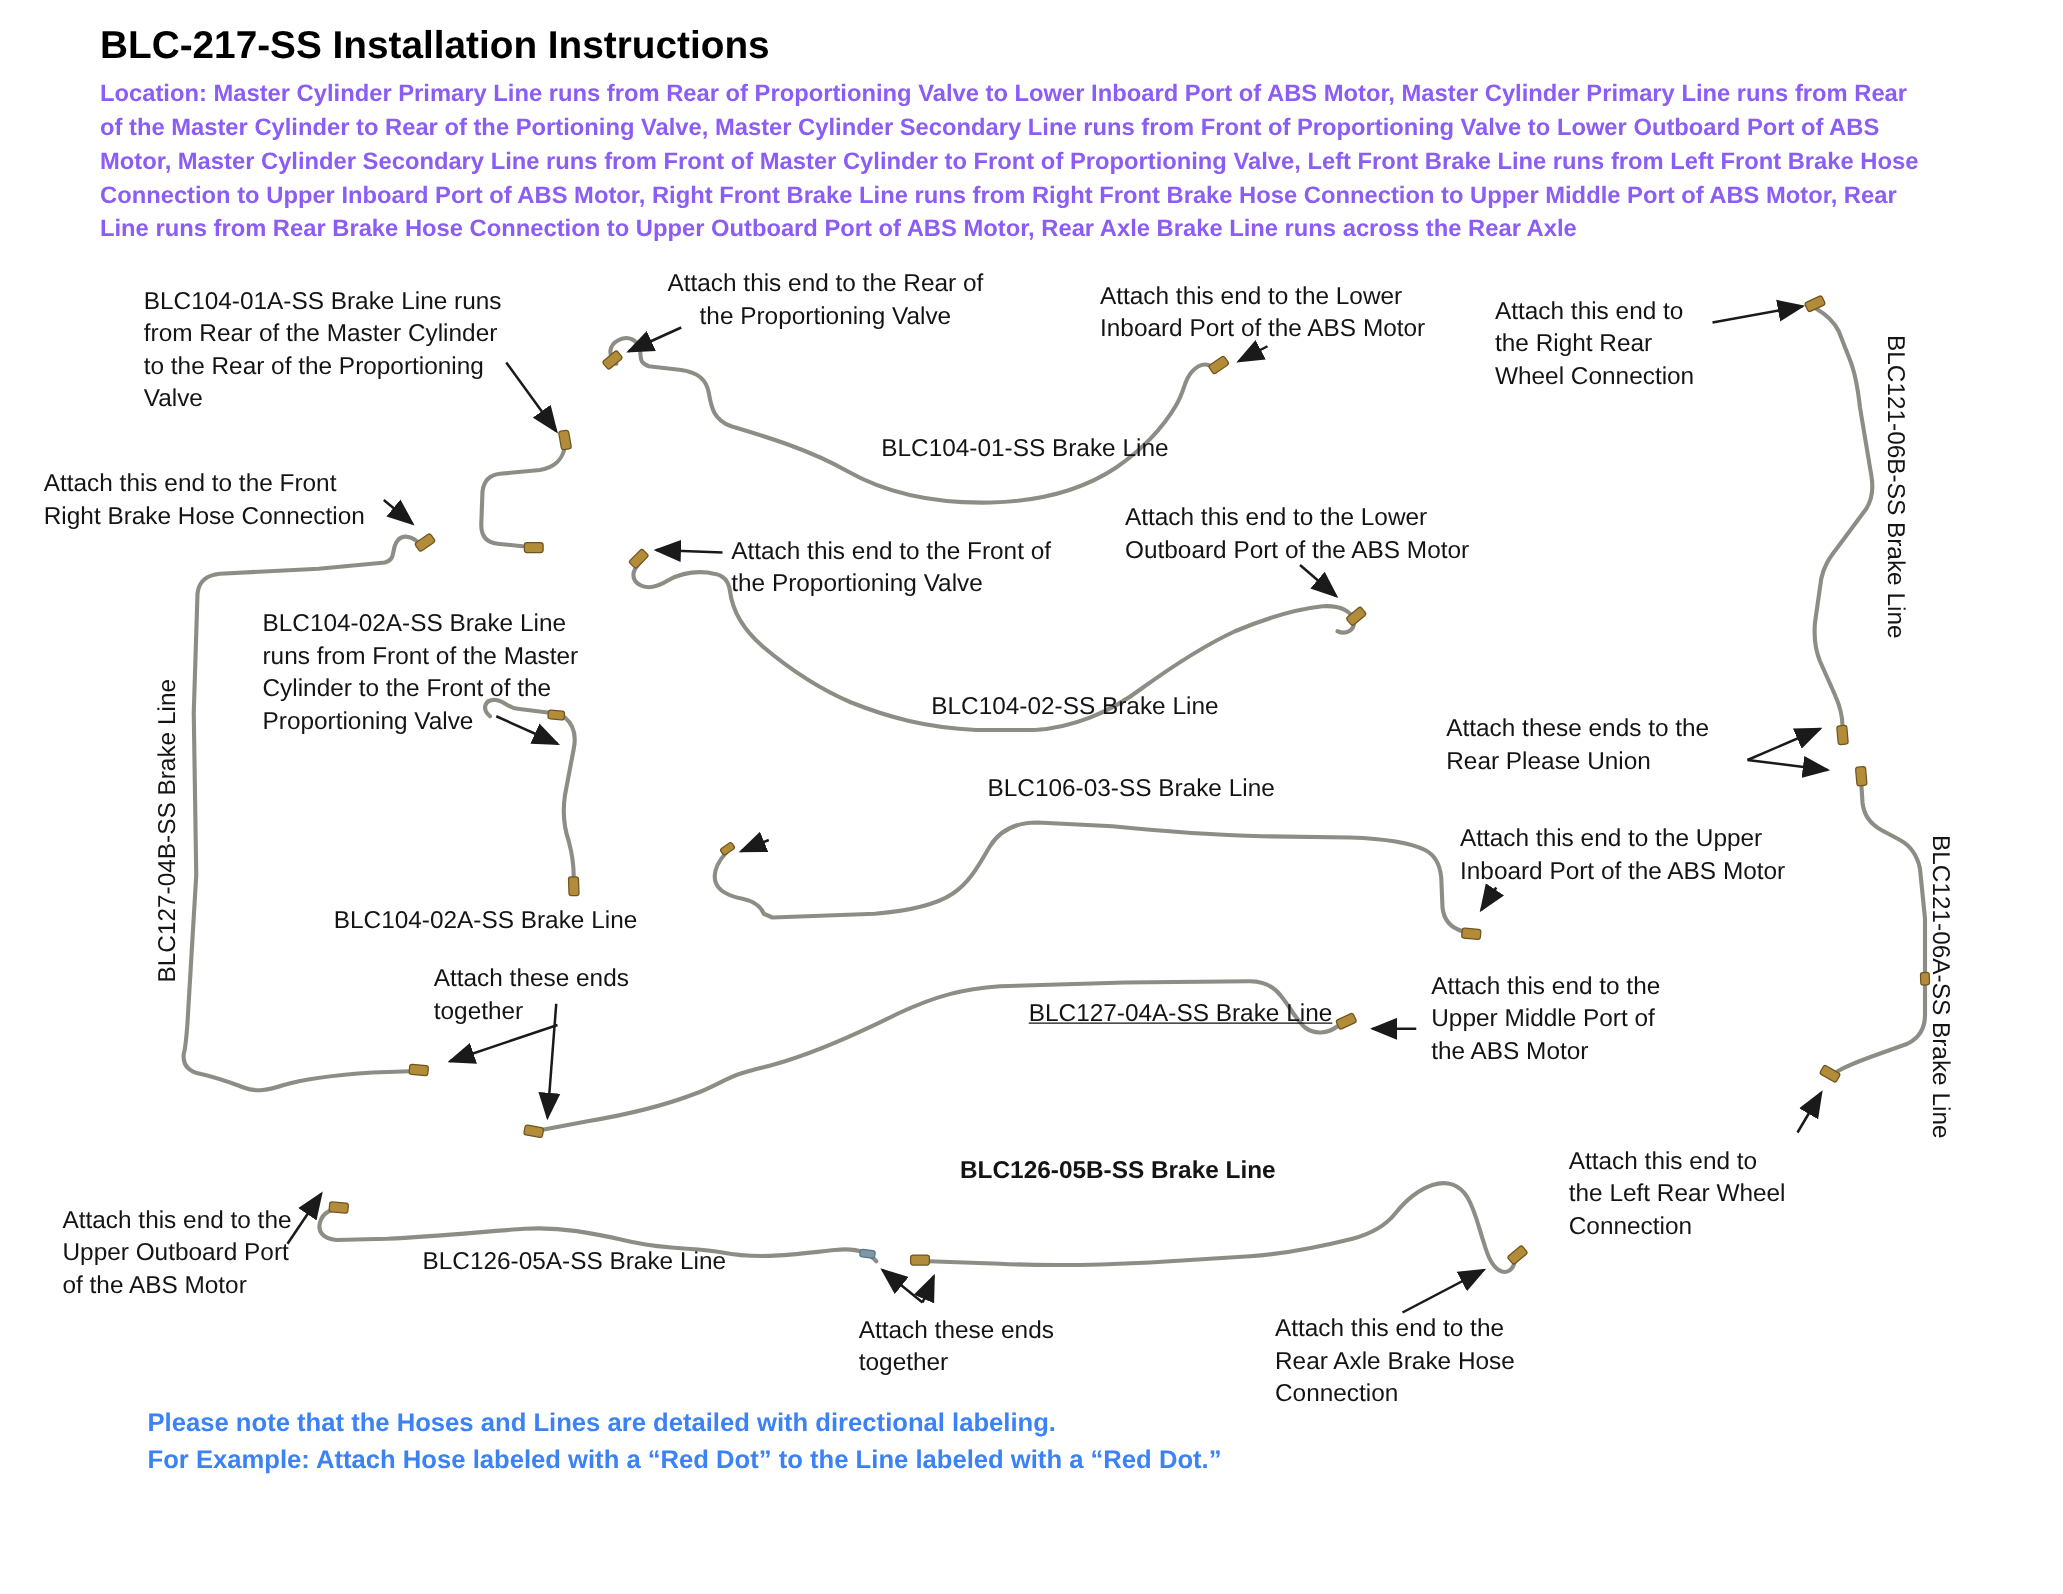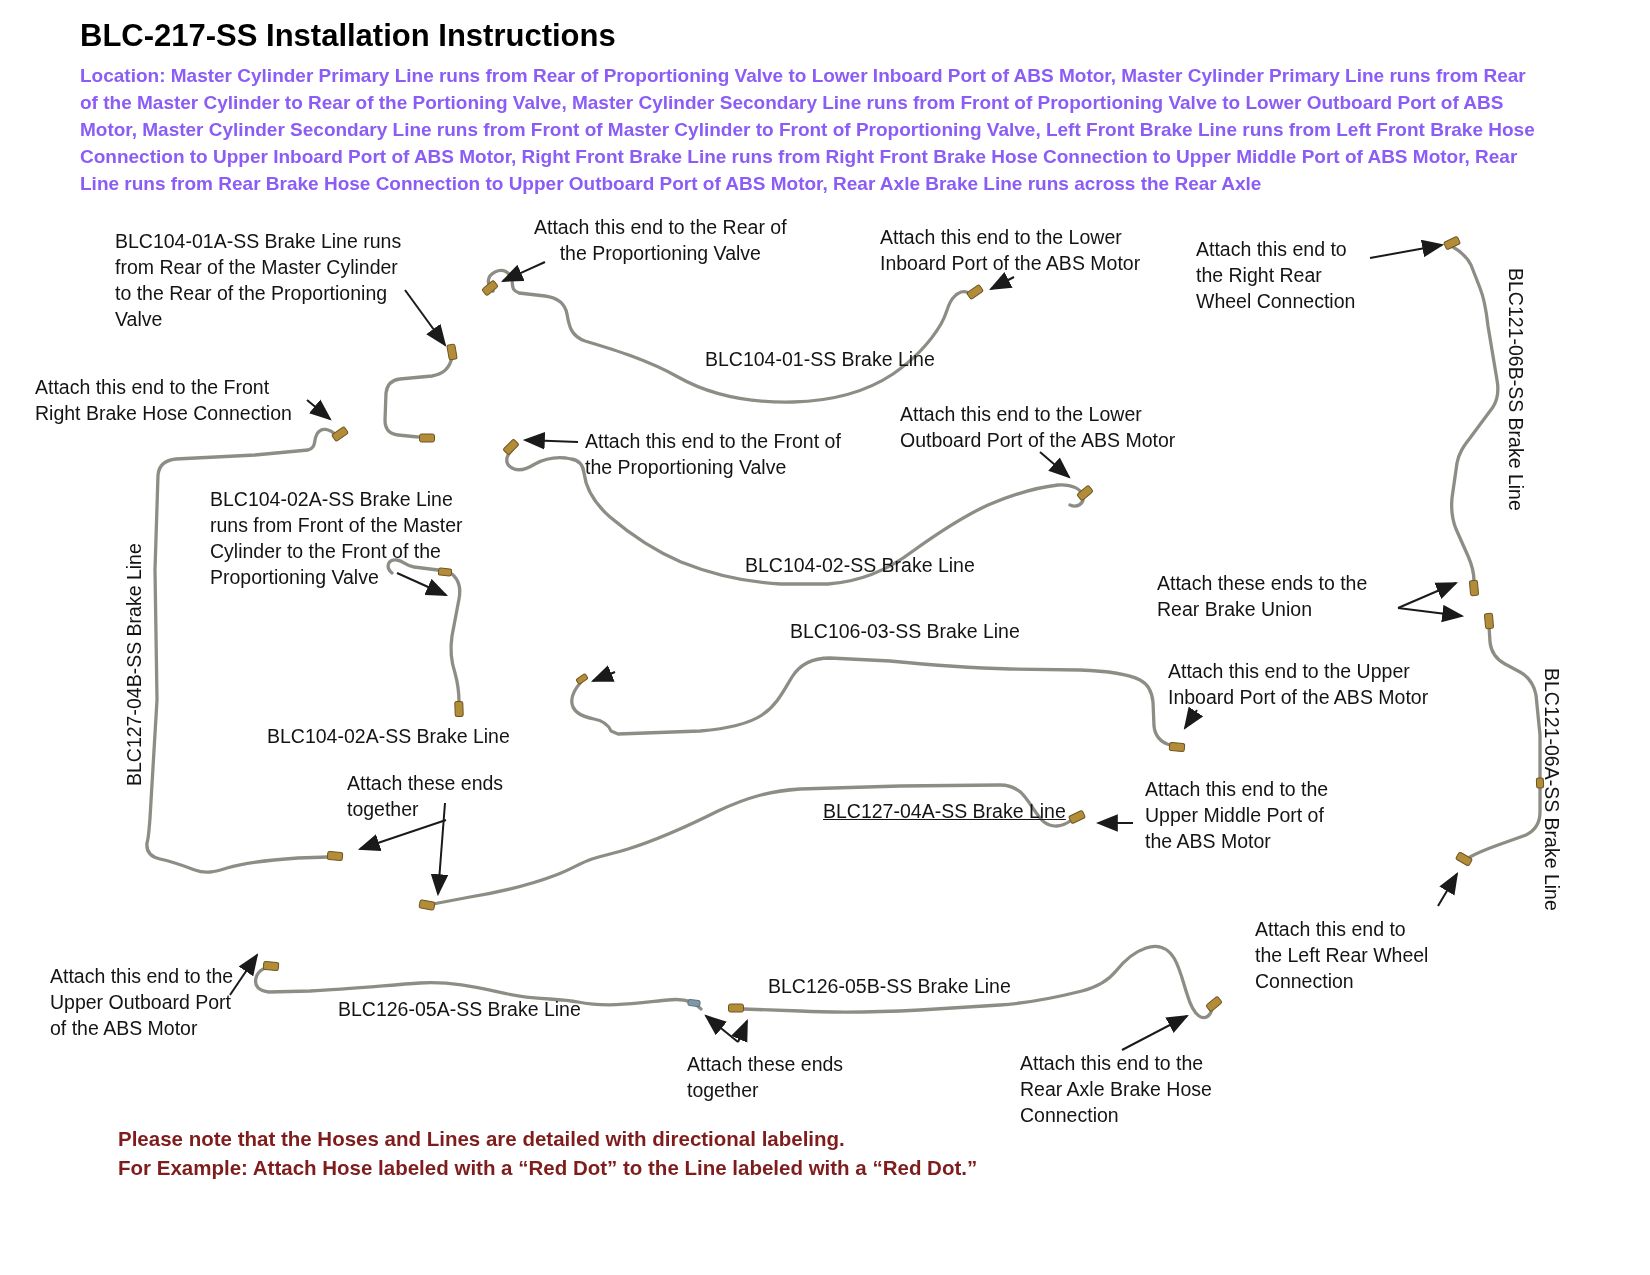--- a/index.html
+++ b/index.html
@@ -8,33 +8,33 @@
   #diagram-svg{position:absolute;left:0;top:0;}
   #page-title{position:absolute;left:80px;top:18px;font-size:31px;font-weight:bold;color:#000;}
   #location-paragraph{position:absolute;left:80px;top:62px;width:1465px;font-size:19px;
           font-weight:bold;line-height:27px;color:#8b5cf6;}
   .ann{position:absolute;font-size:19.5px;line-height:26px;white-space:pre-line;color:#141414;}
   .vlabel{position:absolute;font-size:19.5px;white-space:nowrap;color:#141414;transform-origin:left top;}
   #vlabel-06b{left:1527px;top:268px;transform:rotate(90deg);}
   #vlabel-06a{left:1563px;top:668px;transform:rotate(90deg);}
   #vlabel-04b{left:123px;top:786px;transform:rotate(-90deg);}
   #note-text{position:absolute;left:118px;top:1124px;font-size:20.5px;font-weight:bold;
-          line-height:29px;white-space:pre-line;color:#7f1d1d;}
+          line-height:29px;white-space:pre-line;color:#3b82f6;}
   
   #ann-1{left:115px;top:228px;}   #ann-2{left:534px;top:214px;text-align:center;}
   #ann-3{left:880px;top:224px;}   #ann-4{left:1196px;top:236px;}
   #ann-6{left:705px;top:346px;}   #ann-7{left:35px;top:374px;}
   #ann-8{left:585px;top:428px;}   #ann-9{left:900px;top:401px;}
   #ann-10{left:210px;top:486px;}  #ann-11{left:745px;top:529px;margin-top:23px;}
   #ann-13{left:1157px;top:570px;} #ann-14{left:535px;top:620px;}
   #ann-15{left:790px;top:618px;}  #ann-16{left:1168px;top:658px;}
   #ann-17{left:267px;top:723px;}  #ann-18{left:347px;top:770px;}
   #ann-19{left:823px;top:798px;text-decoration:underline;}  #ann-20{left:1145px;top:776px;}
   #ann-22{left:1255px;top:916px;} #ann-23{left:50px;top:963px;}
-  #ann-24{left:292px;top:996px;margin-left:46px;}  #ann-25{left:768px;top:973px;}
+  #ann-24{left:292px;top:996px;margin-left:46px;}  #ann-25{left:768px;top:923px;font-weight:bold;}
   #ann-26{left:687px;top:1051px;} #ann-27{left:1020px;top:1050px;}
 </style>
 </head>
 <body>
 
 <div id="canvas">
 
   <svg id="diagram-svg" width="1650" height="1275" viewBox="0 0 1650 1275">
     <defs>
       <marker id="ah" viewBox="0 0 10 8" refX="9" refY="4" markerWidth="11" markerHeight="9" orient="auto-start-reverse">
@@ -126,21 +126,21 @@
   <div class="ann" id="ann-8">Attach this end to the Front of
 the Proportioning Valve</div>
   <div class="ann" id="ann-9">Attach this end to the Lower
 Outboard Port of the ABS Motor</div>
   <div class="ann" id="ann-10">BLC104-02A-SS Brake Line
 runs from Front of the Master
 Cylinder to the Front of the
 Proportioning Valve</div>
   <div class="ann" id="ann-11">BLC104-02-SS Brake Line</div>
   <div class="ann" id="ann-13">Attach these ends to the
-Rear Brake Union</div>
+Rear Please Union</div>
   <div class="ann" id="ann-15">BLC106-03-SS Brake Line</div>
   <div class="ann" id="ann-16">Attach this end to the Upper
 Inboard Port of the ABS Motor</div>
   <div class="ann" id="ann-17">BLC104-02A-SS Brake Line</div>
   <div class="ann" id="ann-18">Attach these ends
 together</div>
   <div class="ann" id="ann-19">BLC127-04A-SS Brake Line</div>
   <div class="ann" id="ann-20">Attach this end to the
 Upper Middle Port of
 the ABS Motor</div>

